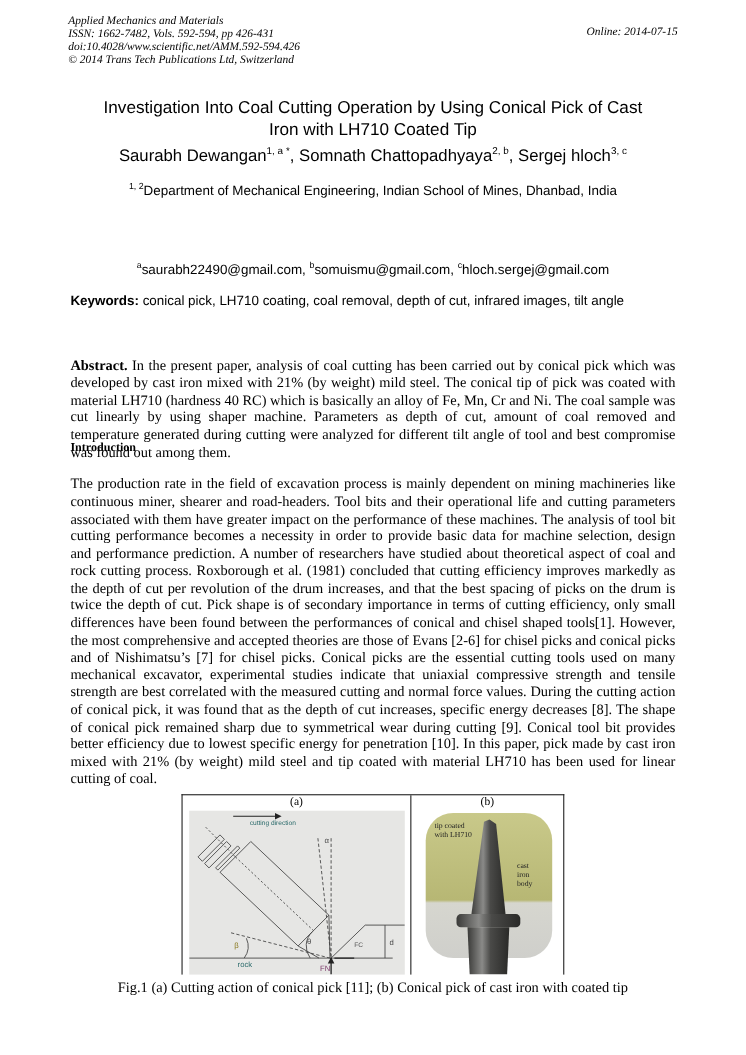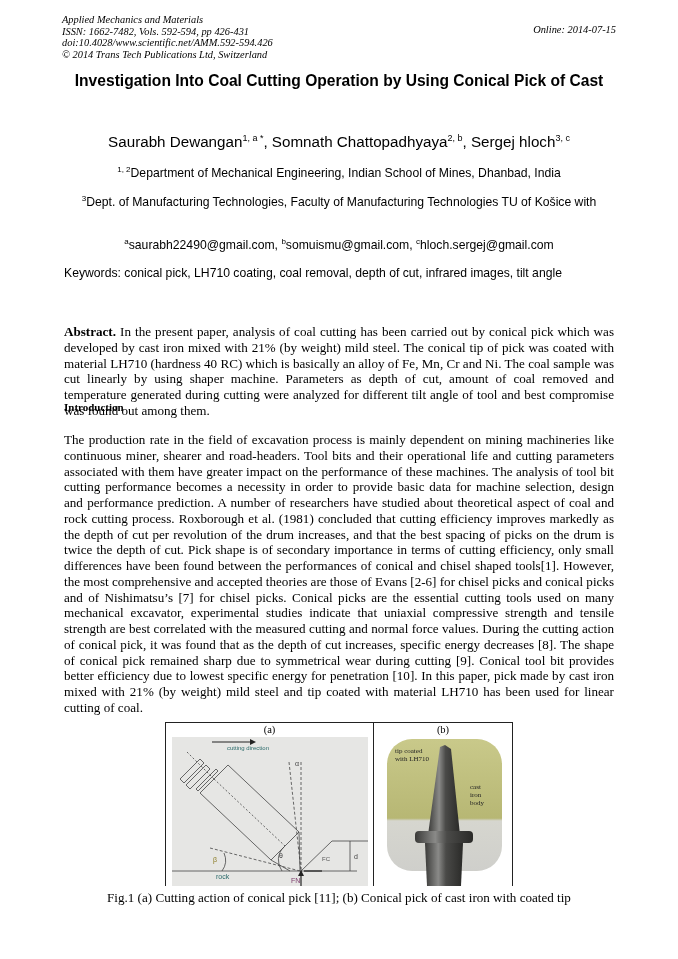--- a/index.html
+++ b/index.html
@@ -3,29 +3,29 @@
 <meta charset="utf-8">
 <style>
   html, body { margin: 0; padding: 0; }
   body { width: 678px; height: 959px; background: #ffffff; position: relative; overflow: hidden; color: #000; }
   .serif { font-family: "Liberation Serif", "DejaVu Serif", serif; }
   .sans { font-family: "Liberation Sans", "DejaVu Sans", sans-serif; }
 
   .hdr-left { position: absolute; left: 62px; top: 14px; font-size: 10.4px; line-height: 11.6px; font-style: italic; }
   .hdr-right { position: absolute; right: 62px; top: 24px; font-size: 10.4px; font-style: italic; }
 
-  .title { position: absolute; left: 50px; width: 578px; top: 71px; text-align: center; font-size: 15.6px; font-weight: bold; line-height: 20px; }
+  .title { position: absolute; left: 50px; width: 578px; top: 89px; text-align: center; font-size: 15.6px; font-weight: normal; line-height: 20px; }
   .authors { position: absolute; left: 50px; width: 578px; top: 133px; text-align: center; font-size: 15.2px; }
   .authors sup { font-size: 9px; vertical-align: 6px; line-height: 0; }
   .affil1 { position: absolute; left: 50px; width: 578px; top: 166px; text-align: center; font-size: 12.2px; }
   .affil2 { position: absolute; left: 50px; width: 578px; top: 194px; text-align: center; font-size: 12.2px; line-height: 17px; }
   .emails { position: absolute; left: 50px; width: 578px; top: 238px; text-align: center; font-size: 12.2px; }
   .affil1 sup, .affil2 sup, .emails sup { font-size: 8px; vertical-align: 5px; line-height: 0; }
   .keywords { position: absolute; left: 64px; top: 266px; font-size: 12.2px; }
-  .keywords b { font-weight: normal; margin-top: 48px; }
+  .keywords b { font-weight: bold; margin-top: 48px; }
 
   .para { position: absolute; left: 64px; width: 550px; font-size: 13.1px; line-height: 15.75px; text-align: justify; }
   .abstract { top: 296px; margin-top: 28px; }
   .intro-head { position: absolute; left: 64px; top: 401px; font-size: 11px; font-weight: bold; }
   .intro { top: 432px; }
   .para b { font-weight: bold; }
 
   .figure { position: absolute; left: 165px; top: 722px; width: 346px; height: 163px; border: 1px solid #222; border-bottom: none; display: flex; }
   .fig-cell { position: relative; height: 100%; }
   .fig-a { width: 207px; border-right: 1px solid #222; }
@@ -43,33 +43,33 @@
 <div class="hdr-left serif">
   <div>Applied Mechanics and Materials</div>
   <div>ISSN: 1662-7482, Vols. 592-594, pp 426-431</div>
   <div>doi:10.4028/www.scientific.net/AMM.592-594.426</div>
   <div>© 2014 Trans Tech Publications Ltd, Switzerland</div>
 </div>
 <div class="hdr-right serif">Online: 2014-07-15</div>
 
 <div class="title sans">
   <div>Investigation Into Coal Cutting Operation by Using Conical Pick of Cast</div>
+  <div>Iron with LH710 Coated Tip</div>
 </div>
 
 <div class="authors sans">
   <span>Saurabh Dewangan</span><sup>1, a *</sup><span>, </span>
   <span>Somnath Chattopadhyaya</span><sup>2, b</sup><span>, </span>
   <span>Sergej hloch</span><sup>3, c</sup>
 </div>
 
 <div class="affil1 sans">
   <sup>1, 2</sup><span>Department of Mechanical Engineering, Indian School of Mines, Dhanbad, India</span>
 </div>
 <div class="affil2 sans">
-  <div><sup>3</sup><span>Dept. of Manufacturing Technologies, Faculty of Manufacturing Technologies TU of Košice with</span></div>
 </div>
 
 <div class="emails sans">
   <sup>a</sup><span>saurabh22490@gmail.com</span><span>, </span><sup>b</sup><span>somuismu@gmail.com</span><span>, </span><sup>c</sup><span>hloch.sergej@gmail.com</span>
 </div>
 
 <div class="keywords sans">
   <b>Keywords:</b><span> conical pick, LH710 coating, coal removal, depth of cut, infrared images, tilt angle</span>
 </div>
 

